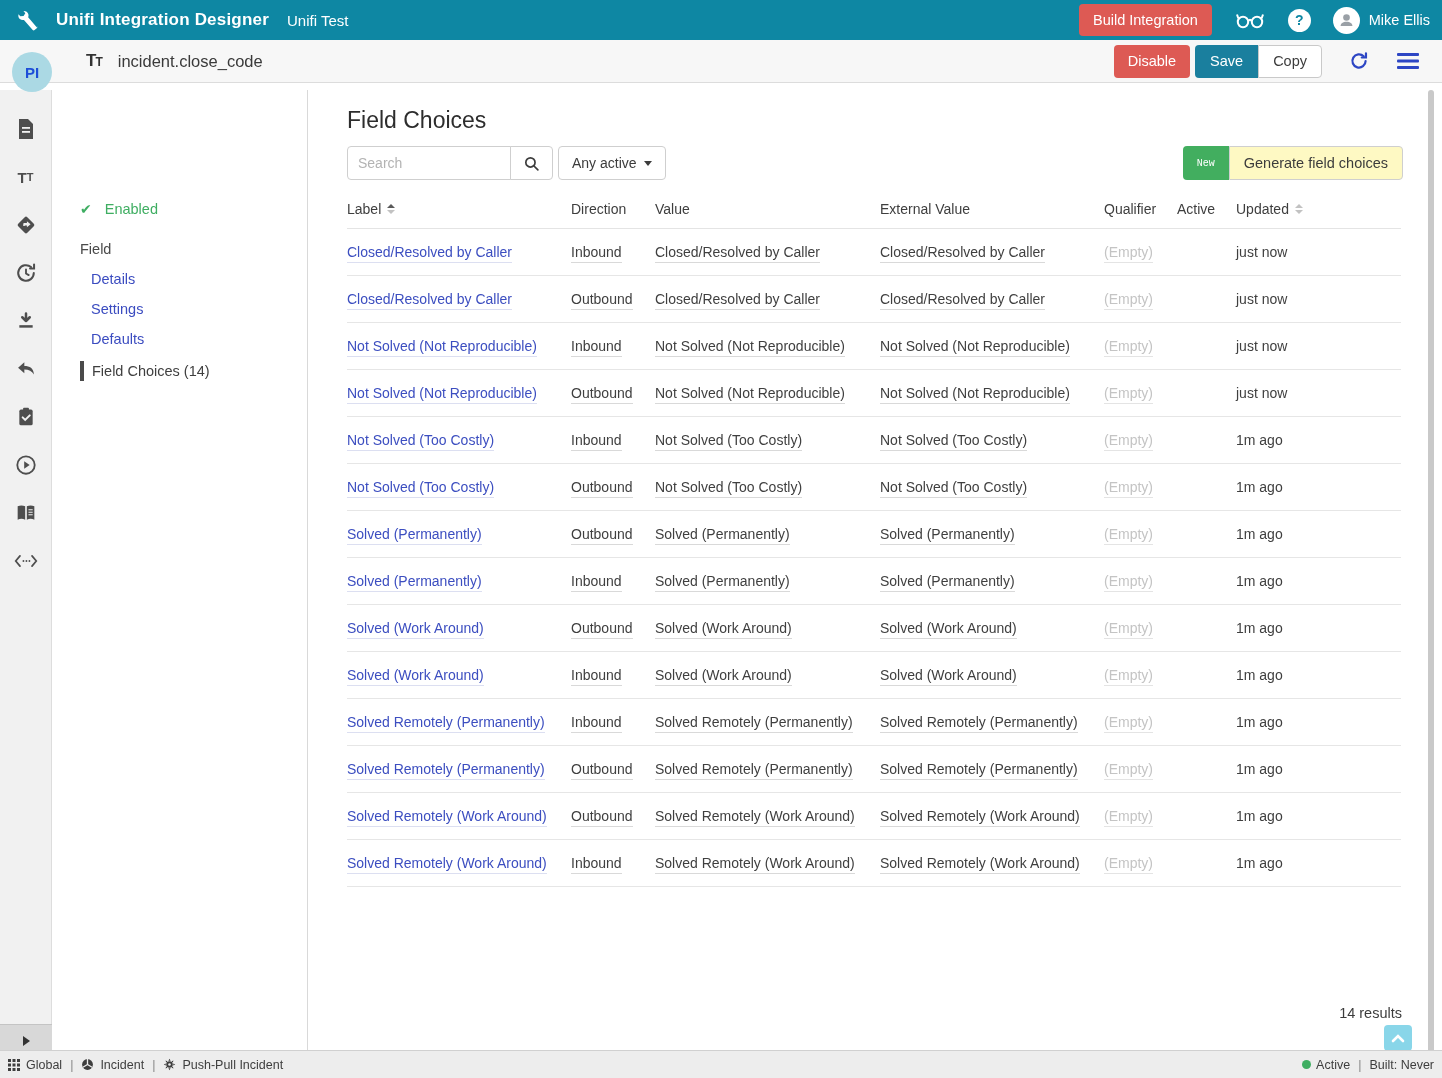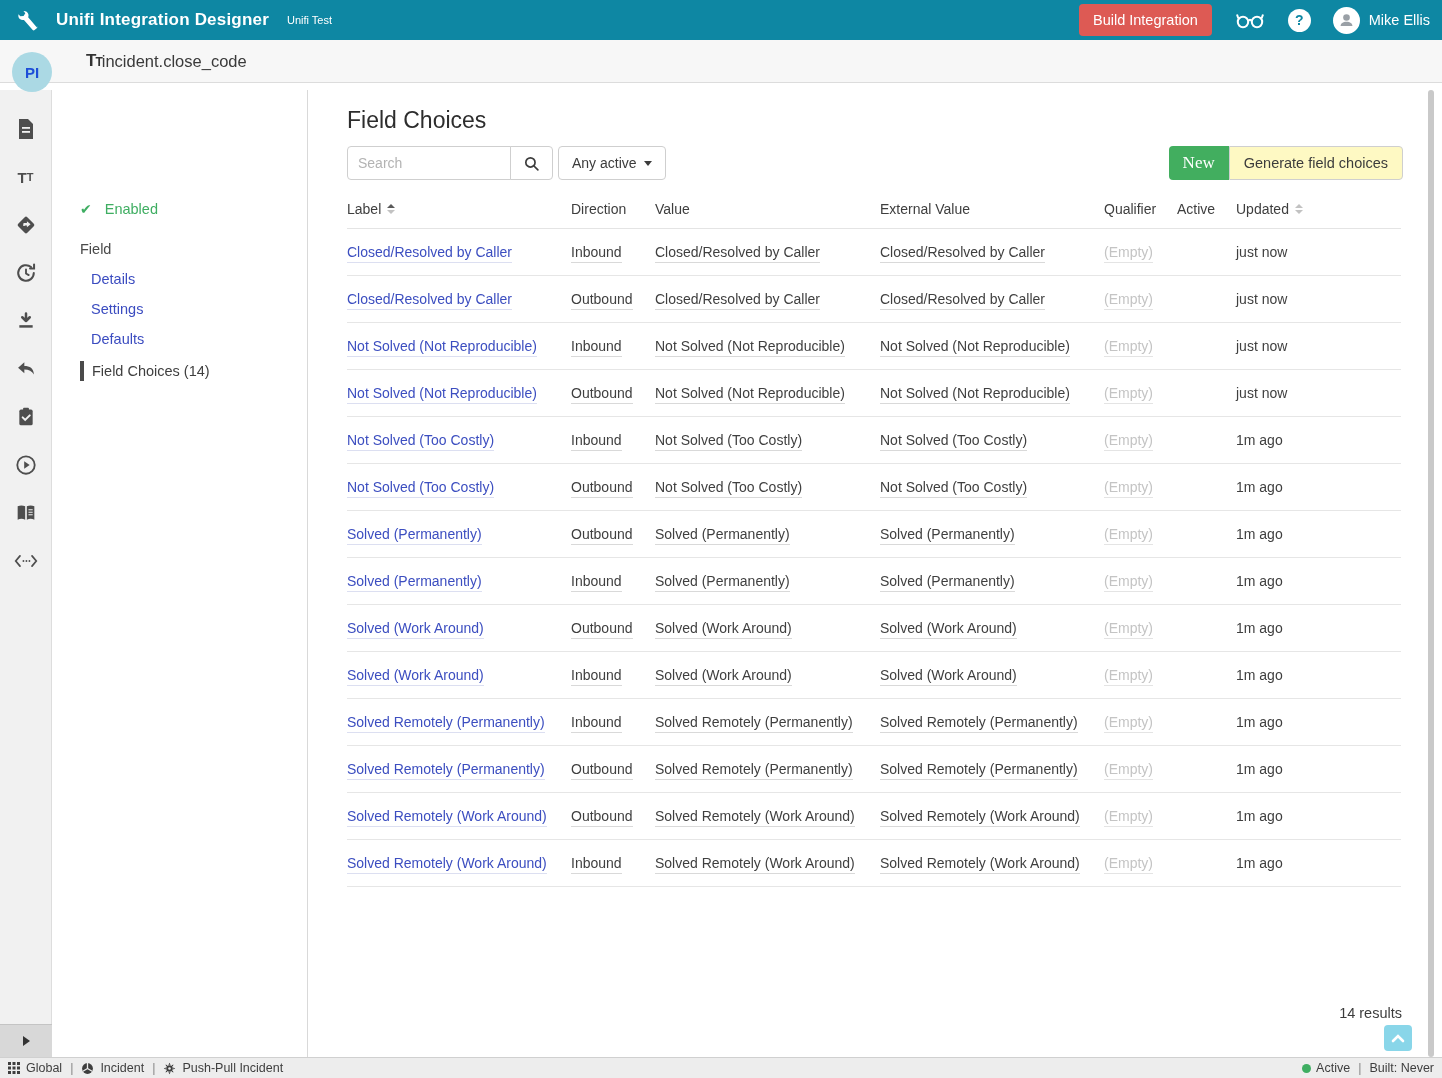--- a/index.html
+++ b/index.html
@@ -8,41 +8,41 @@
     font-family:"Liberation Sans", sans-serif;
     background:#fff; color:#3e3e3e; overflow:hidden; position:relative;
   }
 
   
   .topbar {
     height:40px; background:#0e87a3; display:flex; align-items:center;
     color:#fff; padding:0 12px 0 14px; position:relative; z-index:10;
   }
   .topbar .app-title { font-size:17px; font-weight:700; margin-left:16px; letter-spacing:.2px; }
-  .topbar .app-subtitle { font-size:11px; margin-left:18px; font-weight:400; }
+  .topbar .app-subtitle { font-size:15px; margin-left:18px; font-weight:400; }
   .topbar .right { margin-left:auto; display:flex; align-items:center; gap:22px; }
   .btn-build {
     background:#dd5a54; color:#fff; border:none; border-radius:4px;
     font-size:14.5px; padding:8px 14px; cursor:pointer; font-family:inherit;
   }
   .help-circle {
     width:23px; height:23px; border-radius:50%; background:#fff; color:#0e87a3;
     font-weight:700; font-size:14px; display:flex; align-items:center; justify-content:center;
   }
   .user { display:flex; align-items:center; gap:9px; font-size:14.5px; }
   .user-avatar { width:27px; height:27px; border-radius:50%; background:#fff; display:flex; align-items:center; justify-content:center; }
 
   
   .recbar {
     height:43px; background:#f7f7f7; border-bottom:1px solid #dcdcdc;
     display:flex; align-items:center; position:relative; z-index:5;
   }
   .tt-glyph { font-weight:700; color:#333; font-size:17px; margin-left:86px; letter-spacing:-1px; }
   .tt-glyph .small { font-size:12px; }
-  .rec-title { font-size:16.5px; color:#3a3a3a; margin-left:0; }
+  .rec-title { font-size:16.5px; color:#3a3a3a; margin-left:16px; }
   .recbar .right { margin-left:auto; display:flex; align-items:center; margin-right:22px; }
   .btn { font-family:inherit; font-size:14.5px; cursor:pointer; height:33px; }
   .btn-disable { background:#dd5a54; color:#fff; border:none; border-radius:4px; padding:0 14px; }
   .btn-save { background:#1a7f9e; color:#fff; border:none; border-radius:4px 0 0 4px; padding:0 15px; margin-left:5px; }
   .btn-copy { background:#fff; color:#3c3c3c; border:1px solid #c9c9c9; border-radius:0 4px 4px 0; padding:0 14px; }
   .icon-gap { margin-left:26px; display:flex; align-items:center; cursor:pointer; }
 
   .pi-avatar {
     position:absolute; left:12px; top:52px; width:40px; height:40px; border-radius:50%;
     background:#abd9e4; color:#1d4ed8; font-weight:700; font-size:15px;
@@ -88,21 +88,21 @@
   .search-btn {
     width:43px; height:34px; background:#fff; border:1px solid #cfcfcf; margin-left:-1px;
     border-radius:0 4px 4px 0; display:flex; align-items:center; justify-content:center; cursor:pointer;
   }
   .filter-btn {
     margin-left:5px; height:34px; background:#fff; border:1px solid #cfcfcf; border-radius:4px;
     padding:0 13px; font-size:14px; color:#3c3c3c; display:flex; align-items:center; gap:7px; cursor:pointer; font-family:inherit;
   }
   .caret-down { width:0; height:0; border-left:4px solid transparent; border-right:4px solid transparent; border-top:5px solid #3c3c3c; }
   .toolbar .spacer { flex:1; }
-  .btn-new { background:#42ae5f; color:#fff; border:none; border-radius:4px 0 0 4px; padding:0 14px; height:34px; font-size:17px; cursor:pointer; font-family:Liberation Serif, serif; }
+  .btn-new { background:#42ae5f; color:#fff; border:none; border-radius:4px 0 0 4px; padding:0 14px; height:34px; font-size:10px; cursor:pointer; font-family:Liberation Mono, monospace; }
   .btn-generate { background:#fef9c3; color:#3c3c3c; border:1px solid #cfcfcf; border-radius:0 4px 4px 0; padding:0 14px; height:34px; font-size:14.5px; cursor:pointer; font-family:inherit; }
 
   
   .table { position:absolute; left:38px; top:100px; width:1054px; font-size:14px; }
   .thead, .trow {
     display:grid;
     grid-template-columns:224px 84px 225px 224px 73px 59px 165px;
     align-items:center;
   }
   .thead { height:39px; color:#3e3e3e; border-bottom:1px solid #e4e4e4; }
@@ -121,21 +121,21 @@
 
   .results-count { position:absolute; right:40px; bottom:36px; font-size:14.5px; color:#3c3c3c;text-align:right; }
   .scrolltop {
     position:absolute; right:30px; bottom:6px; width:28px; height:26px; border:none;
     background:#89d6e9; border-radius:4px; cursor:pointer; display:flex; align-items:center; justify-content:center;
   }
   .scrollbar { position:absolute; right:8px; top:0; bottom:0; width:6px; background:#c9c9c9; border-radius:3px; }
 
   
   .footer {
-    position:absolute; left:0; right:0; bottom:0; height:21px; background:#ededed;
+    position:absolute; left:0; right:0; bottom:0; height:28px; background:#ededed;
     border-top:1px solid #d0d0d0; display:flex; align-items:center;
     font-size:12.5px; color:#3e3e3e; padding:0 8px; z-index:15;
   }
   .footer .seg { display:flex; align-items:center; gap:6px; cursor:pointer; }
   .footer .sep { color:#8a8a8a; margin:0 8px; }
   .footer .right { margin-left:auto; display:flex; align-items:center; }
   .status-dot { width:9px; height:9px; border-radius:50%; background:#3fae62; margin-right:5px; }
 
   svg { display:block; }
 </style>
@@ -170,20 +170,38 @@
           </svg>
       </span>
       <span>Mike Ellis</span>
     </span>
   </div>
 </div>
 
 <div class="recbar">
   <span class="tt-glyph"><span>T</span><span class="small">T</span></span>
   <span class="rec-title">incident.close_code</span>
+  <div class="right">
+    <button class="btn btn-disable">Disable</button>
+    <button class="btn btn-save">Save</button>
+    <button class="btn btn-copy">Copy</button>
+    <span class="icon-gap">
+      <svg width="22" height="22" viewBox="0 0 24 24" fill="none" stroke="#2d46c4" stroke-width="2.4" stroke-linecap="round">
+        <path d="M19.2 12a7.2 7.2 0 1 1-2.1-5.1"></path>
+          <path d="M19.6 3.6v4.6h-4.6" fill="none"></path>
+      </svg>
+    </span>
+    <span class="icon-gap">
+      <svg width="24" height="18" viewBox="0 0 24 18" fill="#2d46c4">
+          <rect x="1" y="1" width="22" height="3" rx="1"></rect>
+          <rect x="1" y="7.5" width="22" height="3" rx="1"></rect>
+          <rect x="1" y="14" width="22" height="3" rx="1"></rect>
+        </svg>
+    </span>
+  </div>
 </div>
 
 <div class="pi-avatar">PI</div>
 
 <div class="rail">
   <div class="rail-icons">
     <span class="rail-icon">
       <svg width="20" height="22" viewBox="0 0 20 22" fill="#4e4e4e">
           <path d="M3 1h9l5 5v15H3z"></path>
           <rect x="6" y="9" width="8" height="1.8" fill="#f1f1f1"></rect>

